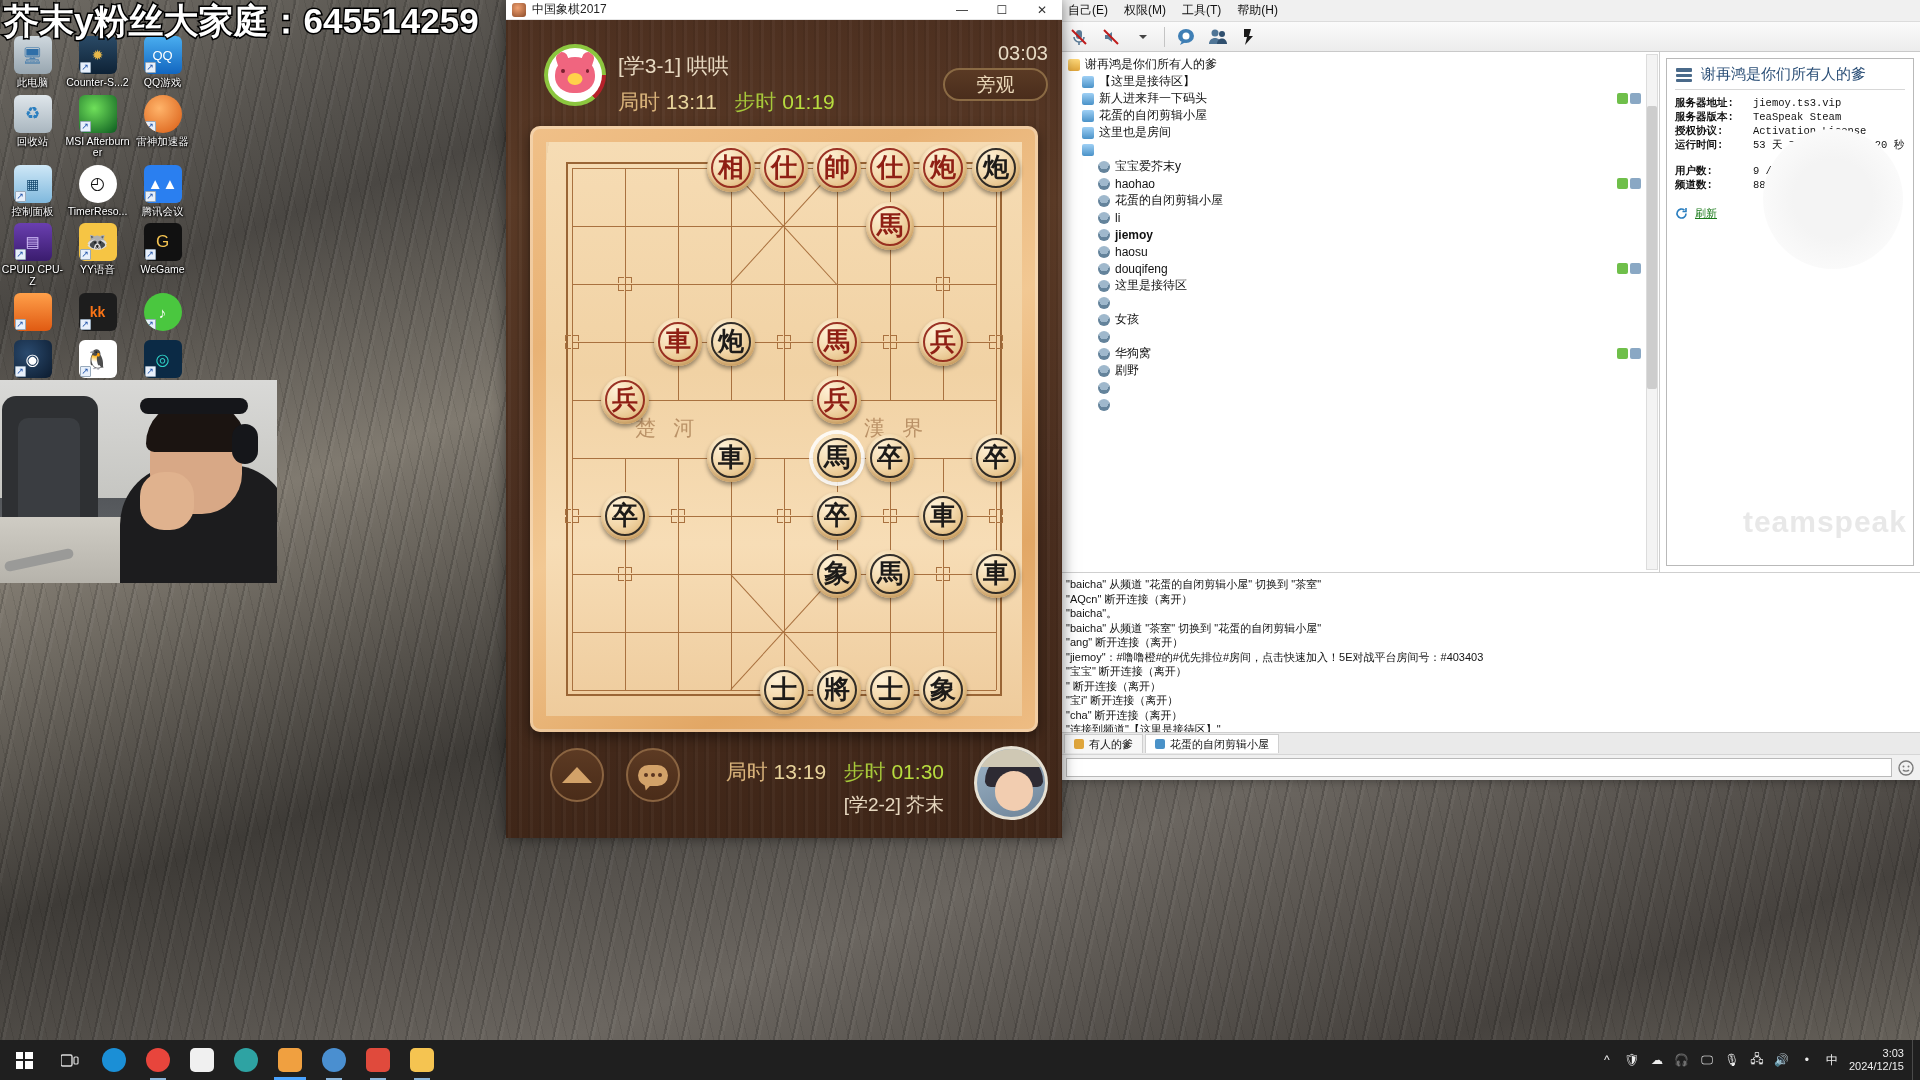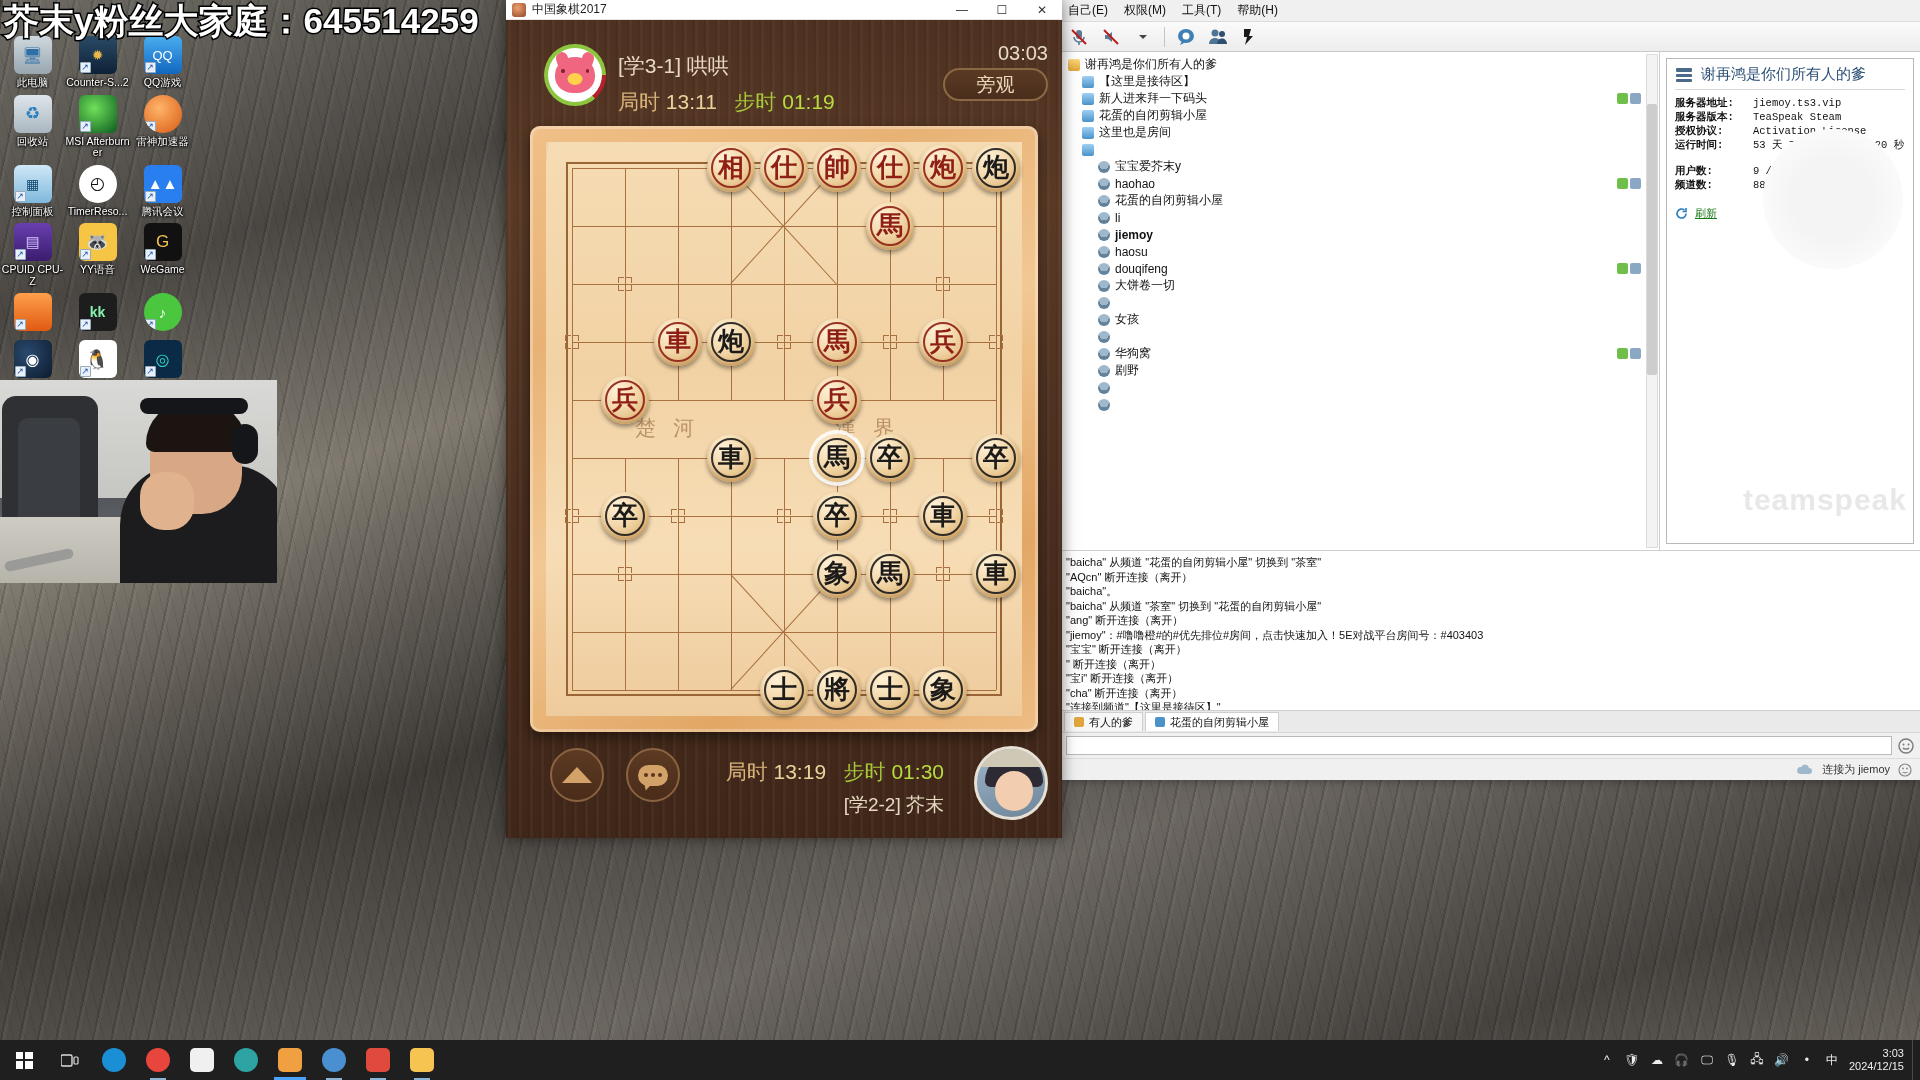--- a/index.html
+++ b/index.html
@@ -408,21 +408,21 @@
     </div>
     <div class="drow">
       <div class="dicon">
         <div class="glyph" style="background: linear-gradient(rgb(255, 160, 74), rgb(224, 90, 18));">
           <div class="shortcut-arrow">↗</div>
         </div>
         <div class="lbl"></div>
       </div>
       <div class="dicon">
         <div class="glyph" style="background: rgb(29, 29, 29);">
-          <span style="color:#86efac;font-size:14px;font-weight:bold">kk</span>
+          <span style="color:#f97316;font-size:14px;font-weight:bold">kk</span>
           <div class="shortcut-arrow">↗</div>
         </div>
         <div class="lbl"></div>
       </div>
       <div class="dicon">
         <div class="glyph" style="background: rgb(74, 199, 63); border-radius: 50%;">
           <span style="color:#fff;font-size:15px">♪</span>
           <div class="shortcut-arrow">↗</div>
         </div>
         <div class="lbl"></div>
@@ -703,21 +703,21 @@
             <i style="left:0;top:0;width:6px;height:1.4px"></i>
             <i style="left:0;top:0;width:1.4px;height:6px"></i>
             <i style="right:0;top:0;width:6px;height:1.4px"></i>
             <i style="right:0;top:0;width:1.4px;height:6px"></i>
             <i style="left:0;bottom:0;width:6px;height:1.4px"></i>
             <i style="left:0;bottom:0;width:1.4px;height:6px"></i>
             <i style="right:0;bottom:0;width:6px;height:1.4px"></i>
             <i style="right:0;bottom:0;width:1.4px;height:6px"></i>
           </div>
           <div class="river-text" style="left: 89px; top: 272px;">楚 河</div>
-          <div class="river-text" style="left: 289px; top: 272px;">漢 界</div>
+          <div class="river-text" style="left: 318px; top: 272px;">漢 界</div>
           <div class="lastdot" style="left: 344px; top: 432px;"></div>
           <div class="piece red" style="left: 185px; top: 26px;">
             <span class="ch">相</span>
           </div>
           <div class="piece red" style="left: 238px; top: 26px;">
             <span class="ch">仕</span>
           </div>
           <div class="piece red" style="left: 291px; top: 26px;">
             <span class="ch">帥</span>
           </div>
@@ -938,21 +938,21 @@
         <div class="tree-row indent2">
           <div class="tree-ico ico-user"></div>
           <span>douqifeng</span>
           <div class="row-badges">
             <div class="badge" style="background:#6fbf4a"></div>
             <div class="badge" style="background:#8aa8c4"></div>
           </div>
         </div>
         <div class="tree-row indent2">
           <div class="tree-ico ico-user"></div>
-          <span>大饼卷一切</span>
+          <span>这里是接待区</span>
         </div>
         <div class="tree-row indent2">
           <div class="tree-ico ico-user"></div>
           <span></span>
         </div>
         <div class="tree-row indent2">
           <div class="tree-ico ico-user"></div>
           <span>女孩</span>
         </div>
         <div class="tree-row indent2">
@@ -1059,32 +1059,20 @@
   <div id="ts-input-row">
     <input id="ts-input" placeholder="" style="">
     <svg width="16" height="16" viewBox="0 0 16 16">
         <circle cx="8" cy="8" r="7" fill="none" stroke="#7a7a7a" stroke-width="1.4"></circle>
         <circle cx="5.5" cy="6.5" r="1" fill="#7a7a7a"></circle>
         <circle cx="10.5" cy="6.5" r="1" fill="#7a7a7a"></circle>
         <path d="M5 10c1 1.4 5 1.4 6 0" stroke="#7a7a7a" fill="none" stroke-width="1.3"></path>
       </svg>
   </div>
 
-  <div id="ts-status">
-    <svg width="18" height="12" viewBox="0 0 18 12">
-        <path d="M4 10h9a3 3 0 0 0 0-6 4 4 0 0 0-7.6-1A3.2 3.2 0 0 0 4 10z" fill="#9fb8cc"></path>
-      </svg>
-    <span>连接为 jiemoy</span>
-    <svg width="14" height="14" viewBox="0 0 14 14">
-        <circle cx="7" cy="7" r="6" fill="none" stroke="#888" stroke-width="1.2"></circle>
-        <circle cx="5" cy="5.5" r=".9" fill="#888"></circle>
-        <circle cx="9" cy="5.5" r=".9" fill="#888"></circle>
-        <path d="M4.5 9c.9 1.2 4.1 1.2 5 0" stroke="#888" fill="none" stroke-width="1.1"></path>
-      </svg>
-  </div>
 </div>
 
 <div id="taskbar">
   <div id="start-btn">
     <div class="winlogo">
         <i></i>
         <i></i>
         <i></i>
         <i></i>
       </div>

